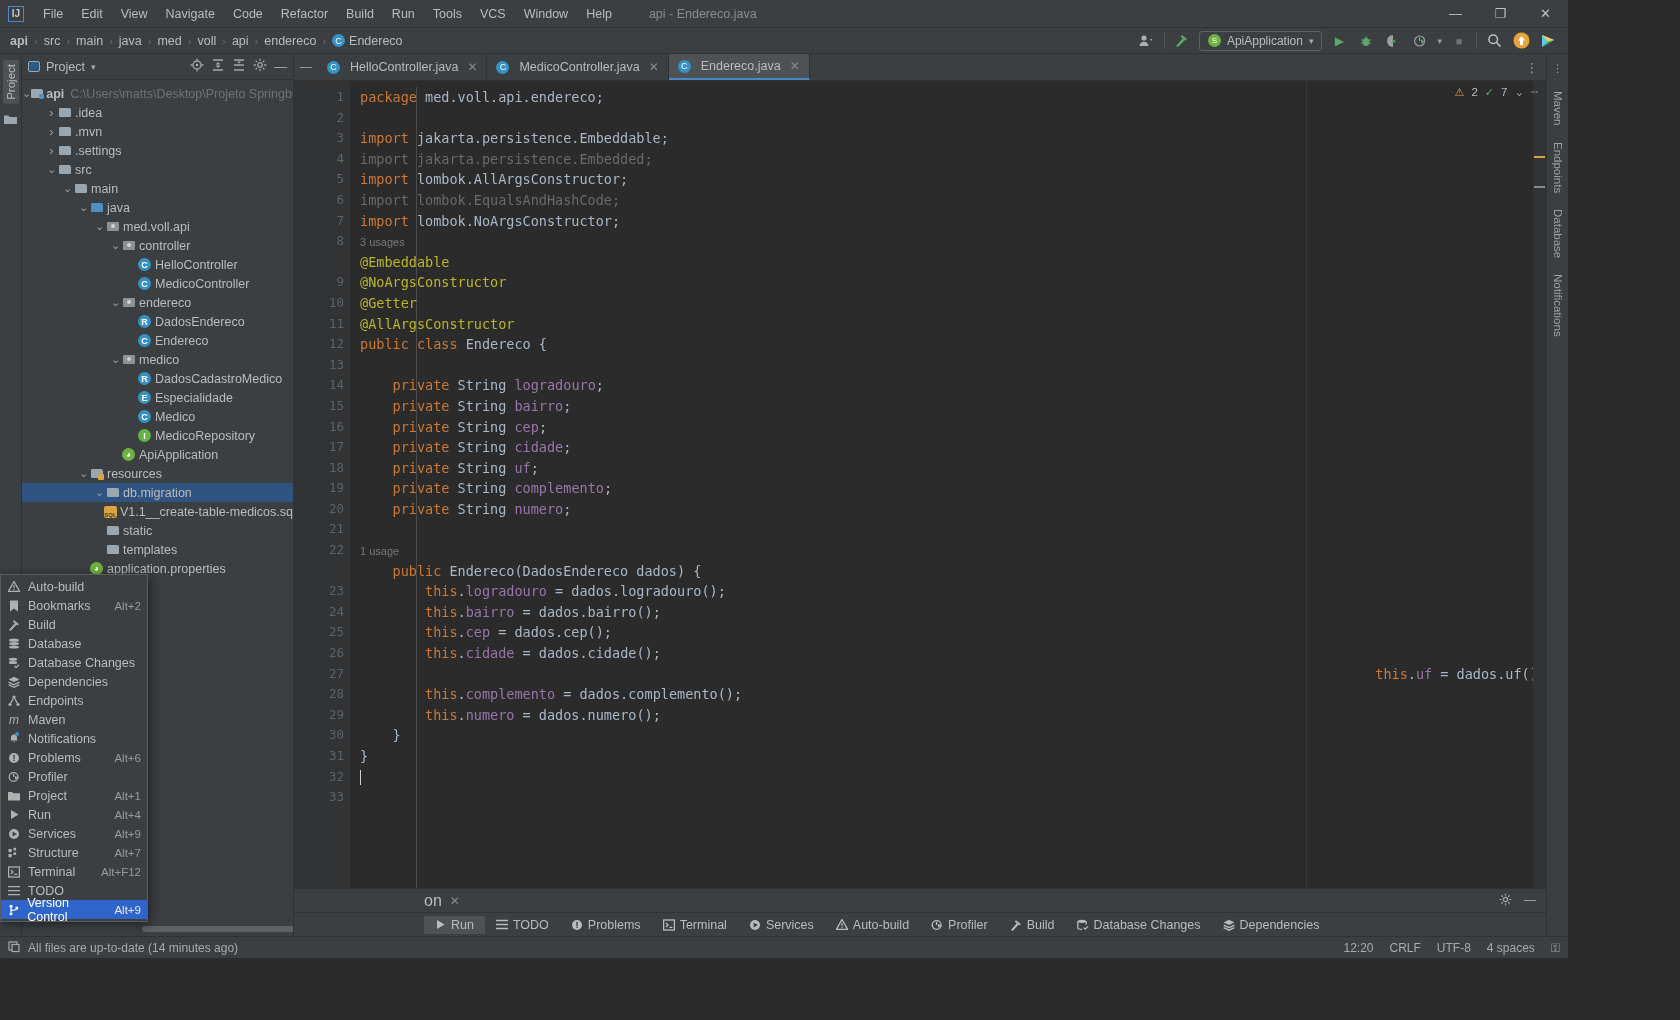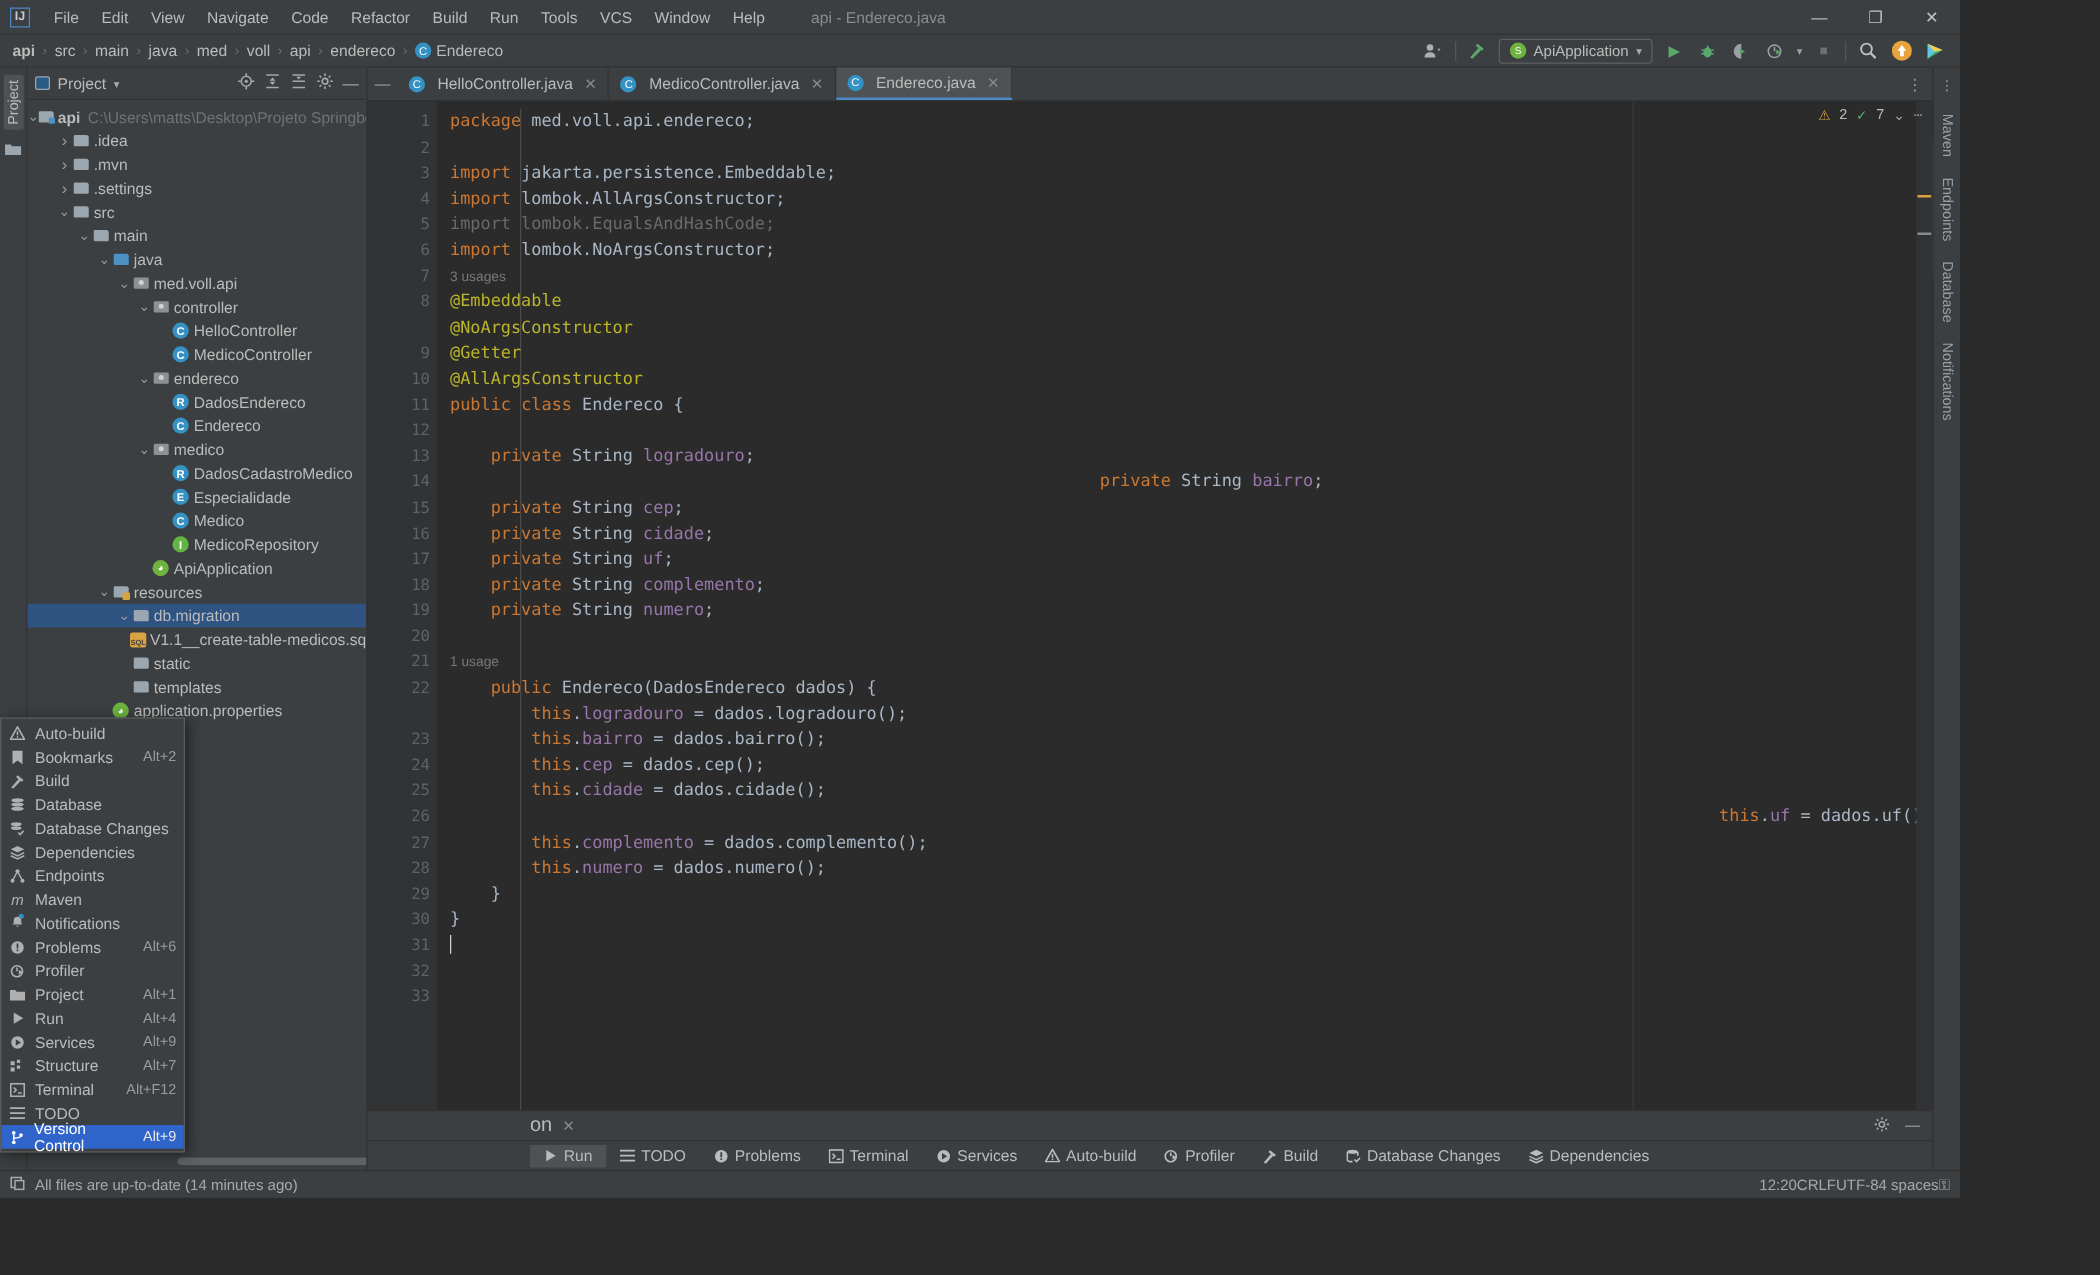--- a/index.html
+++ b/index.html
@@ -150,21 +150,21 @@
            gap:0; flex:0 0 24px; border-top:1px solid #323232; padding-left:130px; }
   .tw { display:flex; align-items:center; gap:5px; padding:2px 11px; color:#bbbbbb;
         font-size:12.5px; }
   .tw.active { background:#4e5254; }
 
   
   .statusbar { height:22px; background:#3c3f41; display:flex; align-items:center;
                padding:0 8px; flex:0 0 22px; border-top:1px solid #323232;
                font-size:12px; color:#a9a9a9; }
   .statusbar .left { display:flex; align-items:center; gap:7px; }
-  .statusbar .right { margin-left:auto; display:flex; gap:0; }
+  .statusbar .right { margin-left:auto; display:flex; gap:16px; }
 
   
   .popup { position:absolute; left:0; bottom:36px; width:148px; background:#3c3f41;
            border:1px solid #5a5d5e; box-shadow:2px 2px 10px rgba(0,0,0,.5); z-index:50;
            padding:2px 0; }
   .pitem { height:19px; display:flex; align-items:center; padding:0 6px; gap:7px;
            color:#bbbbbb; font-size:12.5px; }
   .pitem.sel { background:#2f65ca; color:#fff; }
   .pitem .pi { width:14px; display:inline-flex; align-items:center;
                justify-content:center; font-size:11px; color:#b0b0b0; }
@@ -619,32 +619,33 @@
             <div class="gline">31</div>
             <div class="gline">32</div>
             <div class="gline">33</div>
           </div>
         <div class="code" id="code">
           <div class="vline"></div>
           <div class="rmargin"></div>
         <div class="cline" style="position: relative;"><span class="kw">package</span> med.voll.api.endereco;</div>
             <div class="cline" style="position: relative;"></div>
             <div class="cline" style="position: relative;"><span class="kw">import</span> jakarta.persistence.Embeddable;</div>
+            <div class="cline" style="position: relative;"><span class="greyed">import jakarta.persistence.Embedded;</span></div>
             <div class="cline" style="position: relative;"><span class="kw">import</span> lombok.AllArgsConstructor;</div>
             <div class="cline" style="position: relative;"><span class="greyed">import lombok.EqualsAndHashCode;</span></div>
             <div class="cline" style="position: relative;"><span class="kw">import</span> lombok.NoArgsConstructor;</div>
             <div class="cline"><span class="usage">3 usages</span></div>
             <div class="cline" style="position: relative;"><span class="anno">@Embeddable</span></div>
             <div class="cline" style="position: relative;"><span class="anno">@NoArgsConstructor</span></div>
             <div class="cline" style="position: relative;"><span class="anno">@Getter</span></div>
             <div class="cline" style="position: relative;"><span class="anno">@AllArgsConstructor</span></div>
             <div class="cline" style="position: relative;"><span class="kw">public</span> <span class="kw">class</span> Endereco {</div>
             <div class="cline" style="position: relative;"></div>
             <div class="cline" style="position: relative;">    <span class="kw">private</span> <span class="typ">String</span> <span class="fld">logradouro</span>;</div>
-            <div class="cline" style="position: relative; text-align: center;">    <span class="kw">private</span> <span class="typ">String</span> <span class="fld">bairro</span>;</div>
+            <div class="cline" style="position: relative;">    <span class="kw">private</span> <span class="typ">String</span> <span class="fld">bairro</span>;</div>
             <div class="cline" style="position: relative;">    <span class="kw">private</span> <span class="typ">String</span> <span class="fld">cep</span>;</div>
             <div class="cline" style="position: relative;">    <span class="kw">private</span> <span class="typ">String</span> <span class="fld">cidade</span>;</div>
             <div class="cline" style="position: relative;">    <span class="kw">private</span> <span class="typ">String</span> <span class="fld">uf</span>;</div>
             <div class="cline" style="position: relative;">    <span class="kw">private</span> <span class="typ">String</span> <span class="fld">complemento</span>;</div>
             <div class="cline" style="position: relative;">    <span class="kw">private</span> <span class="typ">String</span> <span class="fld">numero</span>;</div>
             <div class="cline" style="position: relative;"></div>
             <div class="cline"><span class="usage">1 usage</span></div>
             <div class="cline" style="position: relative;">    <span class="kw">public</span> Endereco(DadosEndereco dados) {</div>
             <div class="cline" style="position: relative;">        <span class="kw">this</span>.<span class="fld">logradouro</span> = dados.logradouro();</div>
             <div class="cline" style="position: relative;">        <span class="kw">this</span>.<span class="fld">bairro</span> = dados.bairro();</div>

